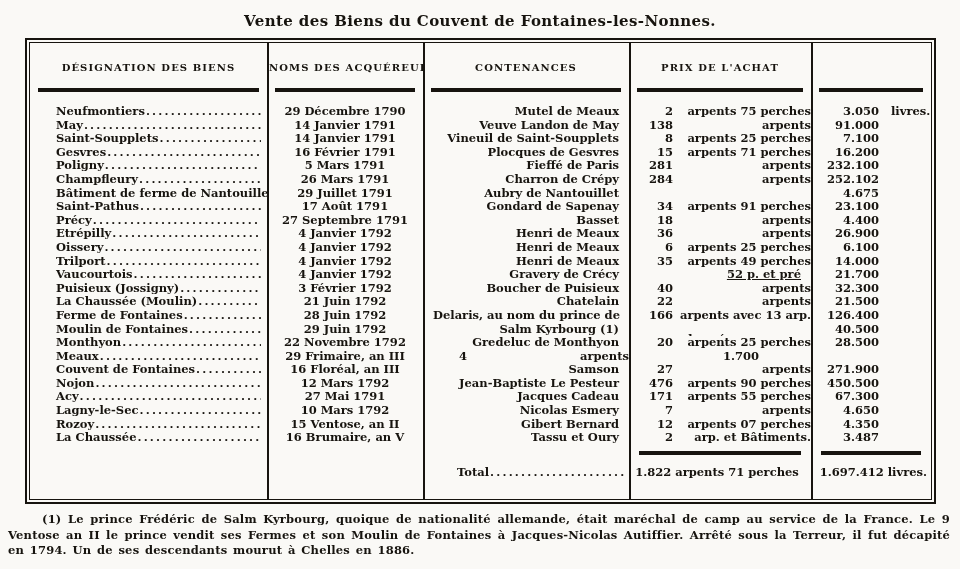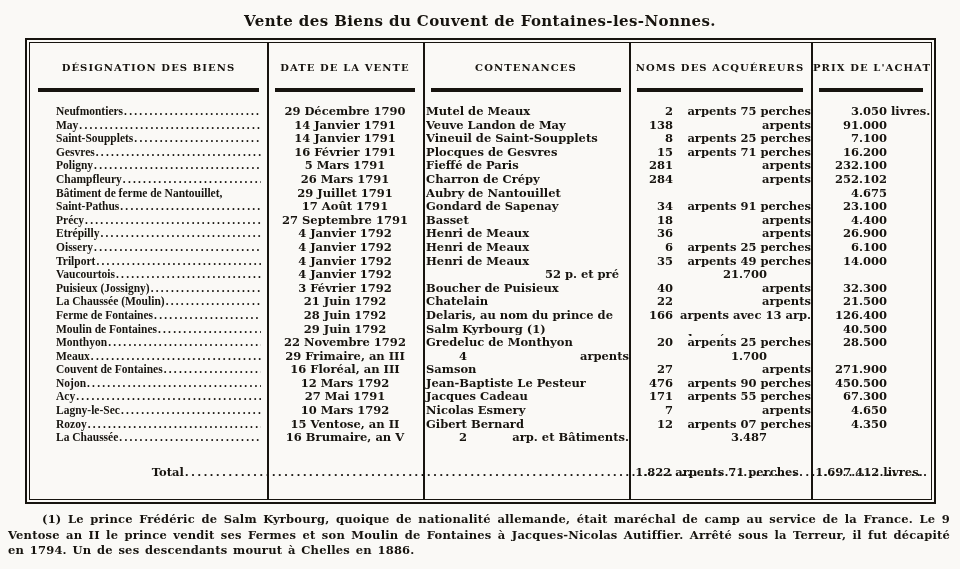--- a/index.html
+++ b/index.html
@@ -48,39 +48,39 @@
     padding:4px 2px 0 2px; white-space:nowrap; overflow:hidden;
   }
   .header-bars { display:grid; grid-template-columns:var(--cols); height:4px; margin-bottom:7px; }
   .header-bar { background:#17140f; height:3.5px; margin:0 8px; }
   
   .body-rows { flex:1; padding-top:6px; font-size:11.5px; overflow:hidden; }
   .row {
     display:grid; grid-template-columns:var(--cols);
     height:13.6px; line-height:13.4px; white-space:nowrap;
   }
-  .cell-designation { padding-left:26px; padding-right:6px; display:flex; overflow:hidden;font-family:Liberation Serif, serif; }
+  .cell-designation { padding-left:26px; padding-right:6px; display:flex; overflow:hidden; }
   .cell-designation .name { flex:0 0 auto; }
   .leader { flex:1 1 auto; overflow:hidden; letter-spacing:2.2px; padding-left:1px; }
   .cell-date { text-align:center; overflow:hidden; }
-  .cell-acquereur { text-align:left; overflow:hidden; padding:0 3px; }
+  .cell-acquereur { text-align:right; overflow:hidden; padding:0 10px; }
   .cell-cont { display:grid; grid-template-columns:34px 1fr; column-gap:6px; padding-left:10px; overflow:hidden; }
   .cell-cont .cont-num { text-align:right; }
   .cell-cont .cont-unit { text-align:right; }
-  .cell-cont.cont-right { display:block; text-align:right; padding-right:10px; }
+  .cell-cont.cont-right { display:block; text-align:right; padding-right:10px;text-decoration:underline; }
   .cell-cont.cont-center { display:block; text-align:center; padding-right:36px;margin-top:10px; }
-  .cell-prix { display:grid; grid-template-columns:1fr 38px; column-gap:4px; padding-right:2px; overflow:hidden; }
+  .cell-prix { display:grid; grid-template-columns:1fr 38px; column-gap:12px; padding-right:2px; overflow:hidden; }
   .cell-prix .prix-val { text-align:right; }
   .cell-prix .prix-suffix { text-align:right; }
   
   .total-block {
     height:48px; display:grid; grid-template-columns:var(--cols);
     font-size:11.5px; white-space:nowrap;
   }
-  .total-cell { display:flex; flex-direction:column;align-items:center; }
+  .total-cell { display:flex; flex-direction:column; }
   .rule { height:3.5px; background:#17140f; margin:0 10px 10px 10px; flex:0 0 auto; }
   .rule.hidden-rule { background:transparent; }
   .total-label-wrap { display:flex; padding-left:34px; padding-right:5px; overflow:hidden; }
   .total-cont-text { text-align:center; padding-right:6px; }
   .total-prix-text { text-align:right; padding-right:4px; }
   
   .footnote {
     position:absolute; left:8px; right:10px; top:512px;
     font-size:11.5px; line-height:15.5px;
     text-align:justify; text-indent:34px;
@@ -95,23 +95,22 @@
 <div class="table-outer">
   <div class="table-inner">
     <div class="vline v1"></div>
     <div class="vline v2"></div>
     <div class="vline v3"></div>
     <div class="vline v4"></div>
 
     <div class="header-block">
       <div class="header-row">
         <div class="header-cell">DÉSIGNATION DES BIENS</div>
-        <div class="header-cell">DATE DE LA VENTE</div>
+        <div class="header-cell">NOMS DES ACQUÉREURS</div>
         <div class="header-cell">CONTENANCES</div>
-        <div class="header-cell">NOMS DES ACQUÉREURS</div>
         <div class="header-cell">PRIX DE L'ACHAT</div>
       </div>
       <div class="header-bars">
         <div>
             <div class="header-bar"></div>
           </div>
         <div>
             <div class="header-bar"></div>
           </div>
         <div>
@@ -317,20 +316,21 @@
       <span class="prix-val">14.000</span>
             <span class="prix-suffix"></span>
     </div>
   </div>
         <div class="row">
     <div class="cell-designation">
       <span class="name">Vaucourtois</span>
             <span class="leader">........................................................................................................................</span>
     </div>
     <div class="cell-date">4 Janvier 1792</div>
+    <div class="cell-acquereur">Gravery de Crécy</div>
     <div class="cell-cont cont cont-right">
       <span class="cont-unit">52 p. et pré</span>
     </div>
     <div class="cell-prix">
       <span class="prix-val">21.700</span>
             <span class="prix-suffix"></span>
     </div>
   </div>
         <div class="row">
     <div class="cell-designation">
@@ -505,20 +505,21 @@
       <span class="prix-val">4.350</span>
             <span class="prix-suffix"></span>
     </div>
   </div>
         <div class="row">
     <div class="cell-designation">
       <span class="name">La Chaussée</span>
             <span class="leader">........................................................................................................................</span>
     </div>
     <div class="cell-date">16 Brumaire, an V</div>
+    <div class="cell-acquereur">Tassu et Oury</div>
     <div class="cell-cont cont">
       <span class="cont-num">2</span>
             <span class="cont-unit">arp. et Bâtiments.</span>
     </div>
     <div class="cell-prix">
       <span class="prix-val">3.487</span>
             <span class="prix-suffix"></span>
     </div>
   </div>
       </div>

